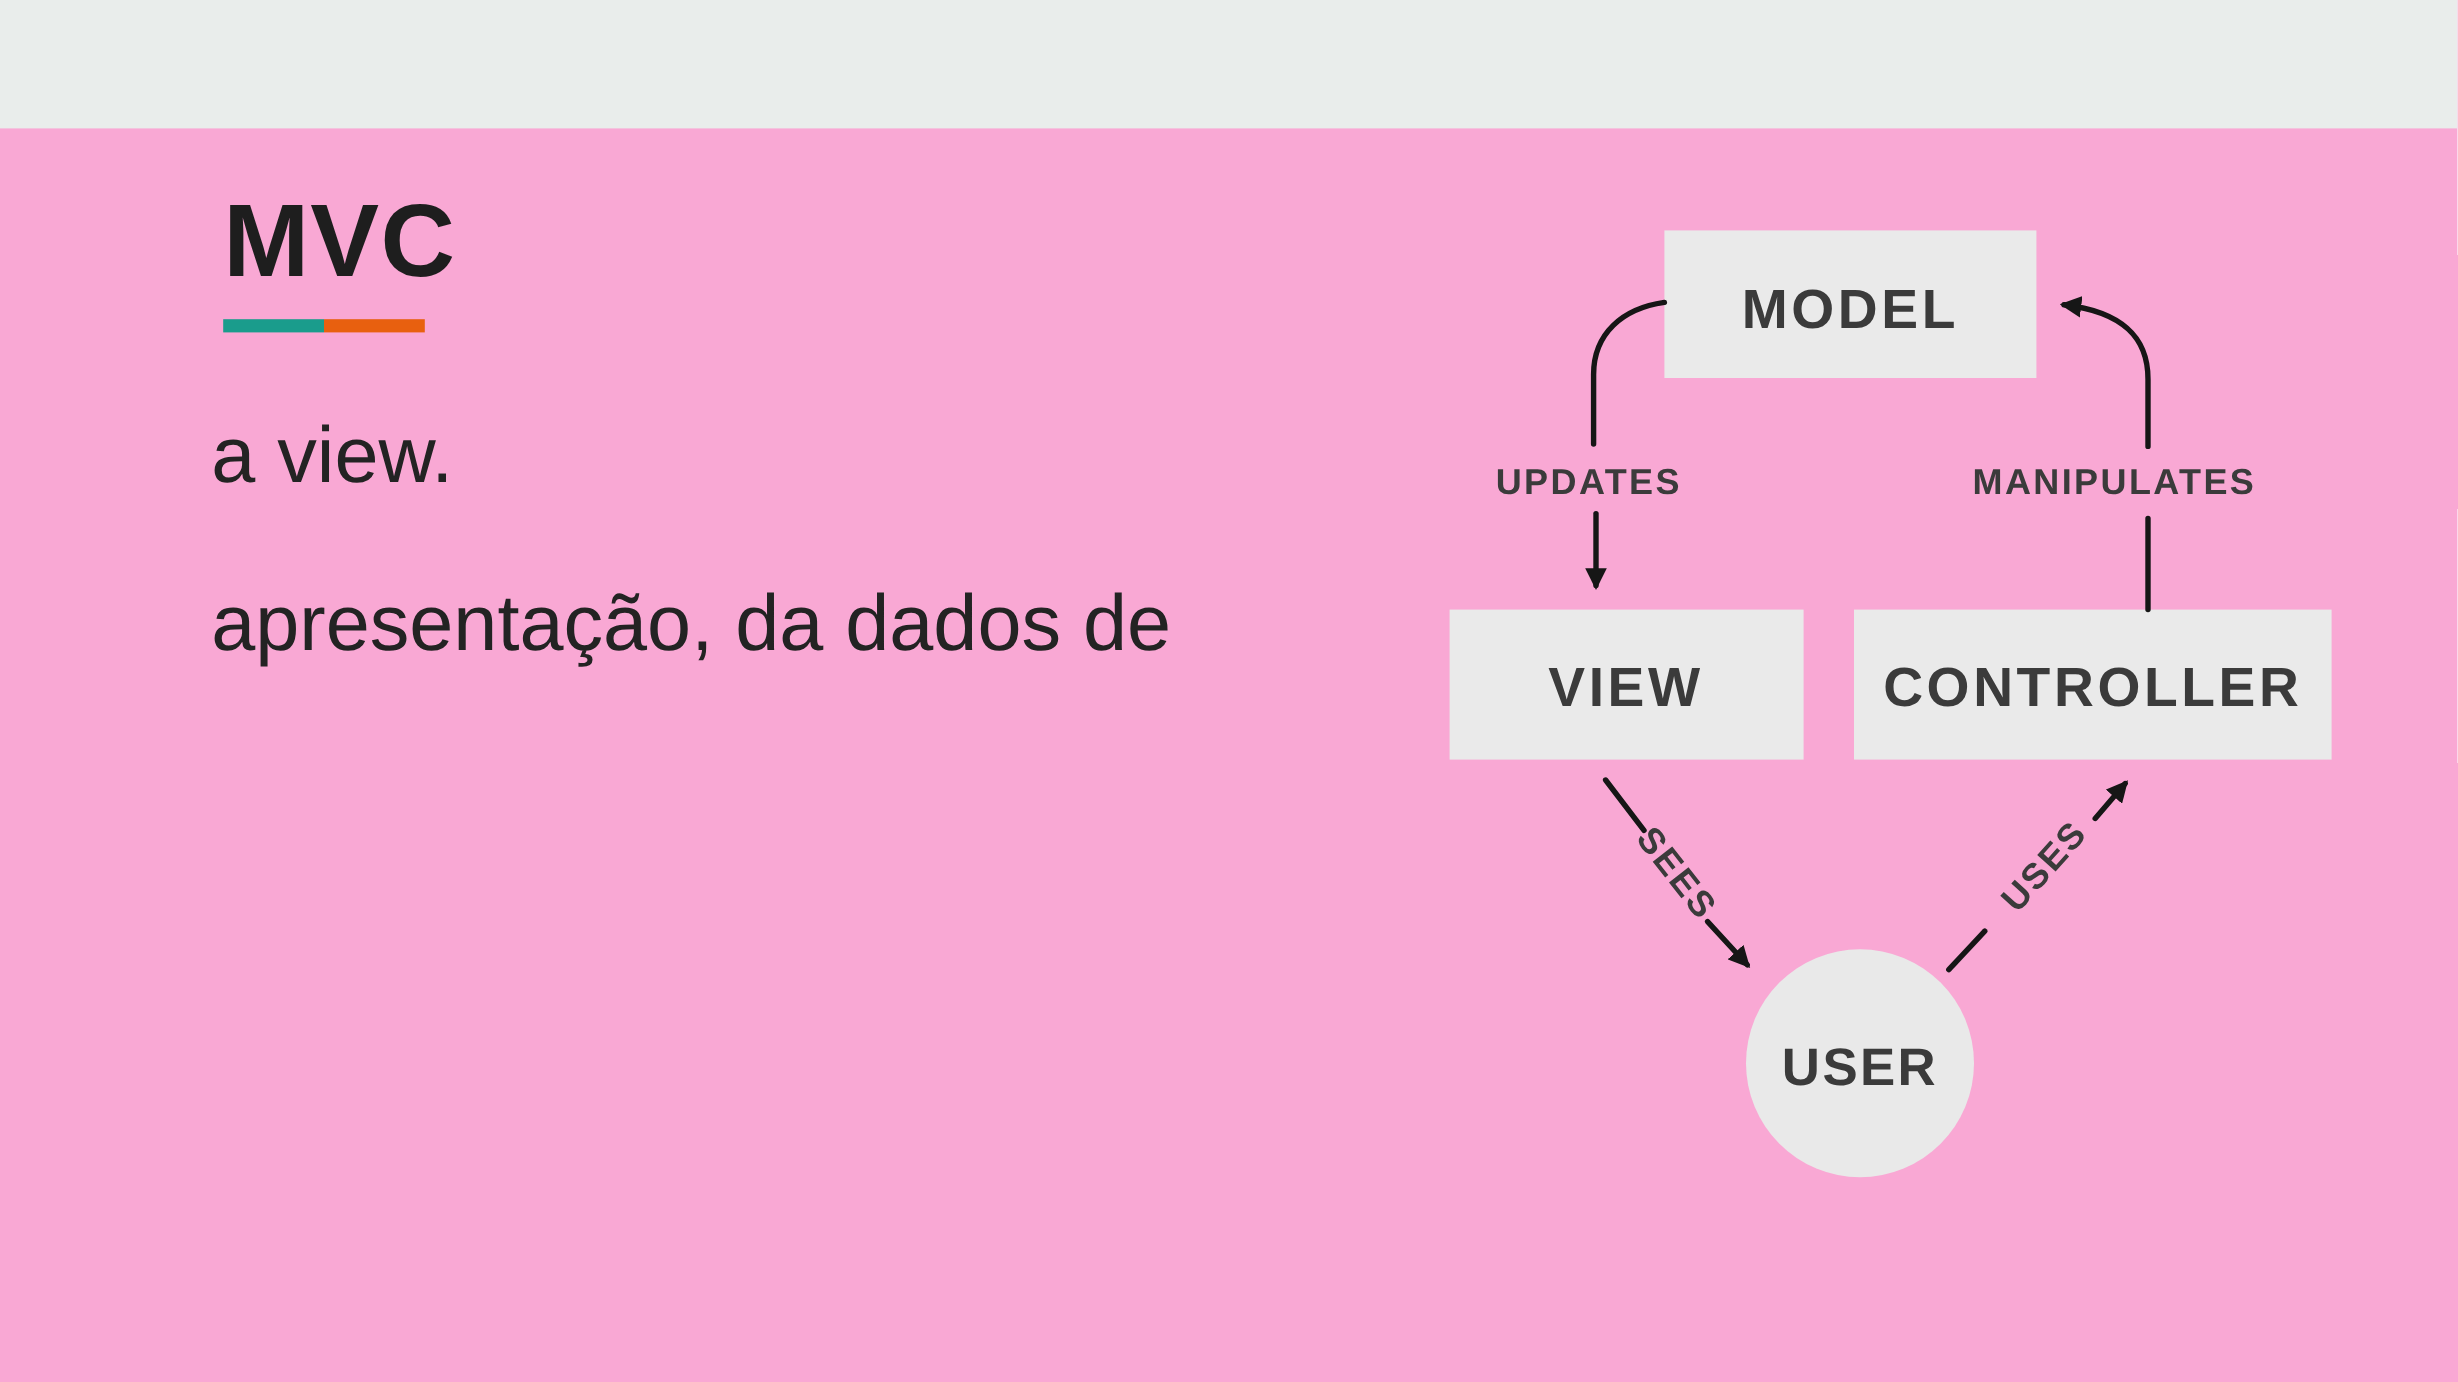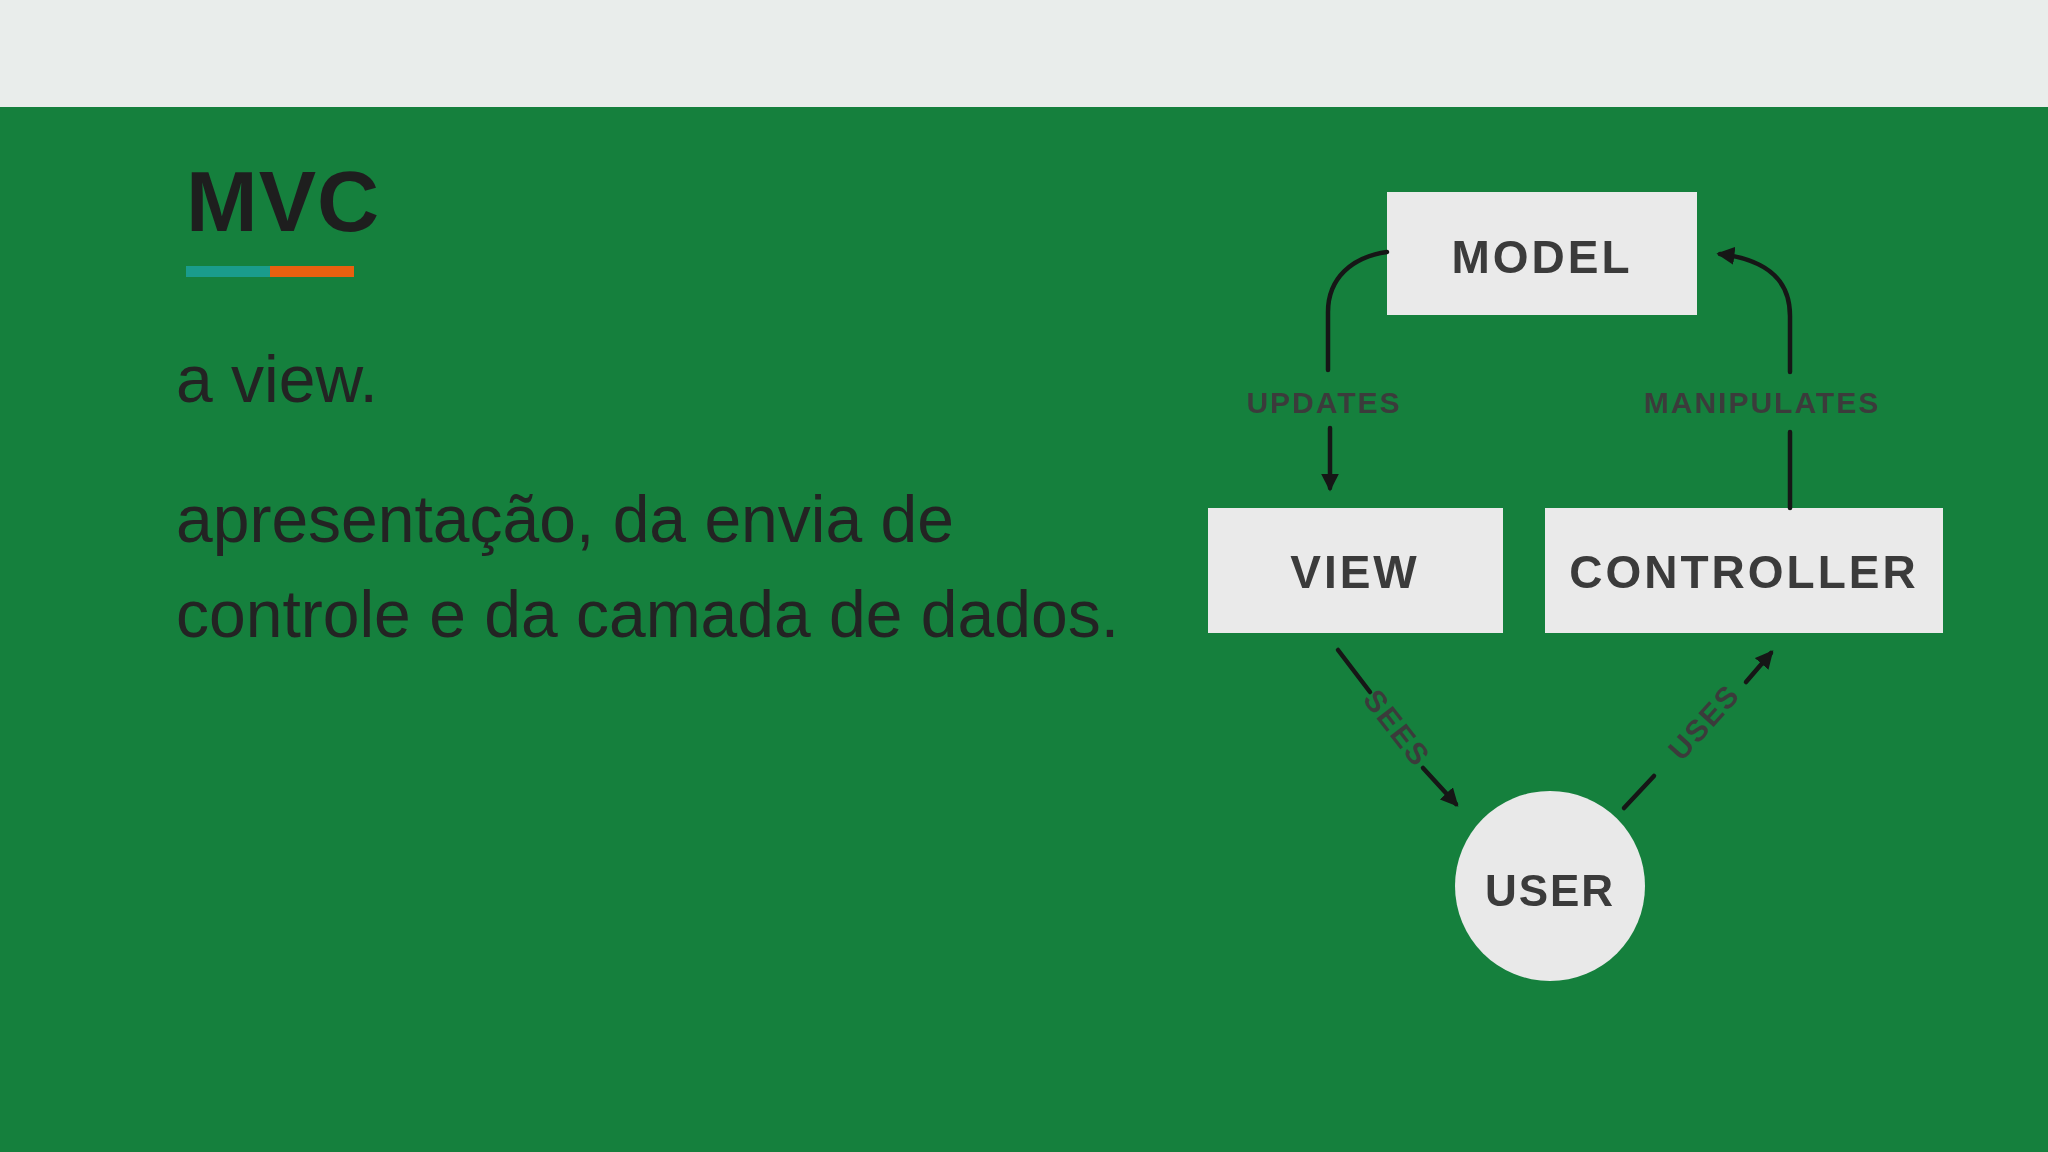--- a/index.html
+++ b/index.html
@@ -1,19 +1,19 @@
 <!DOCTYPE html>
 <html><head>
 <meta charset="utf-8">
 <style>
   html,body { margin:0; padding:0; background:#ffffff; }
   .slide {
     position:relative;
     width:2048px; height:1152px;
-    background:#15803d;
+    background:#f9a8d4;
     overflow:hidden;
     font-family:"Liberation Sans", sans-serif;
   }
   .topband {
     position:absolute; left:0; top:0; width:2048px; height:107px;
     background:#e9edeb;
   }
   .title {
     position:absolute; left:186px; top:150px;
     font-size:86px; font-weight:700; color:#1e1e1e;
@@ -69,22 +69,21 @@
   <div class="accent-bar">
     <div class="teal"></div>
     <div class="orange"></div>
   </div>
 
   <div class="bullets">
     <div class="bullet">
       <span class="line">a view.</span>
     </div>
     <div class="bullet">
-      <span class="line">apresentação, da envia de</span>
-      <span class="line">controle e da camada de dados.</span>
+      <span class="line">apresentação, da dados de</span>
     </div>
   </div>
 
   <svg class="diagram" width="800" height="880" viewBox="0 0 800 880">
     <defs>
       <marker id="ah" viewBox="0 0 10 10" refX="8" refY="5" markerWidth="4" markerHeight="4" orient="auto-start-reverse">
         <path d="M 0 0 L 10 5 L 0 10 z" fill="#161616"></path>
       </marker>
     </defs>
 

